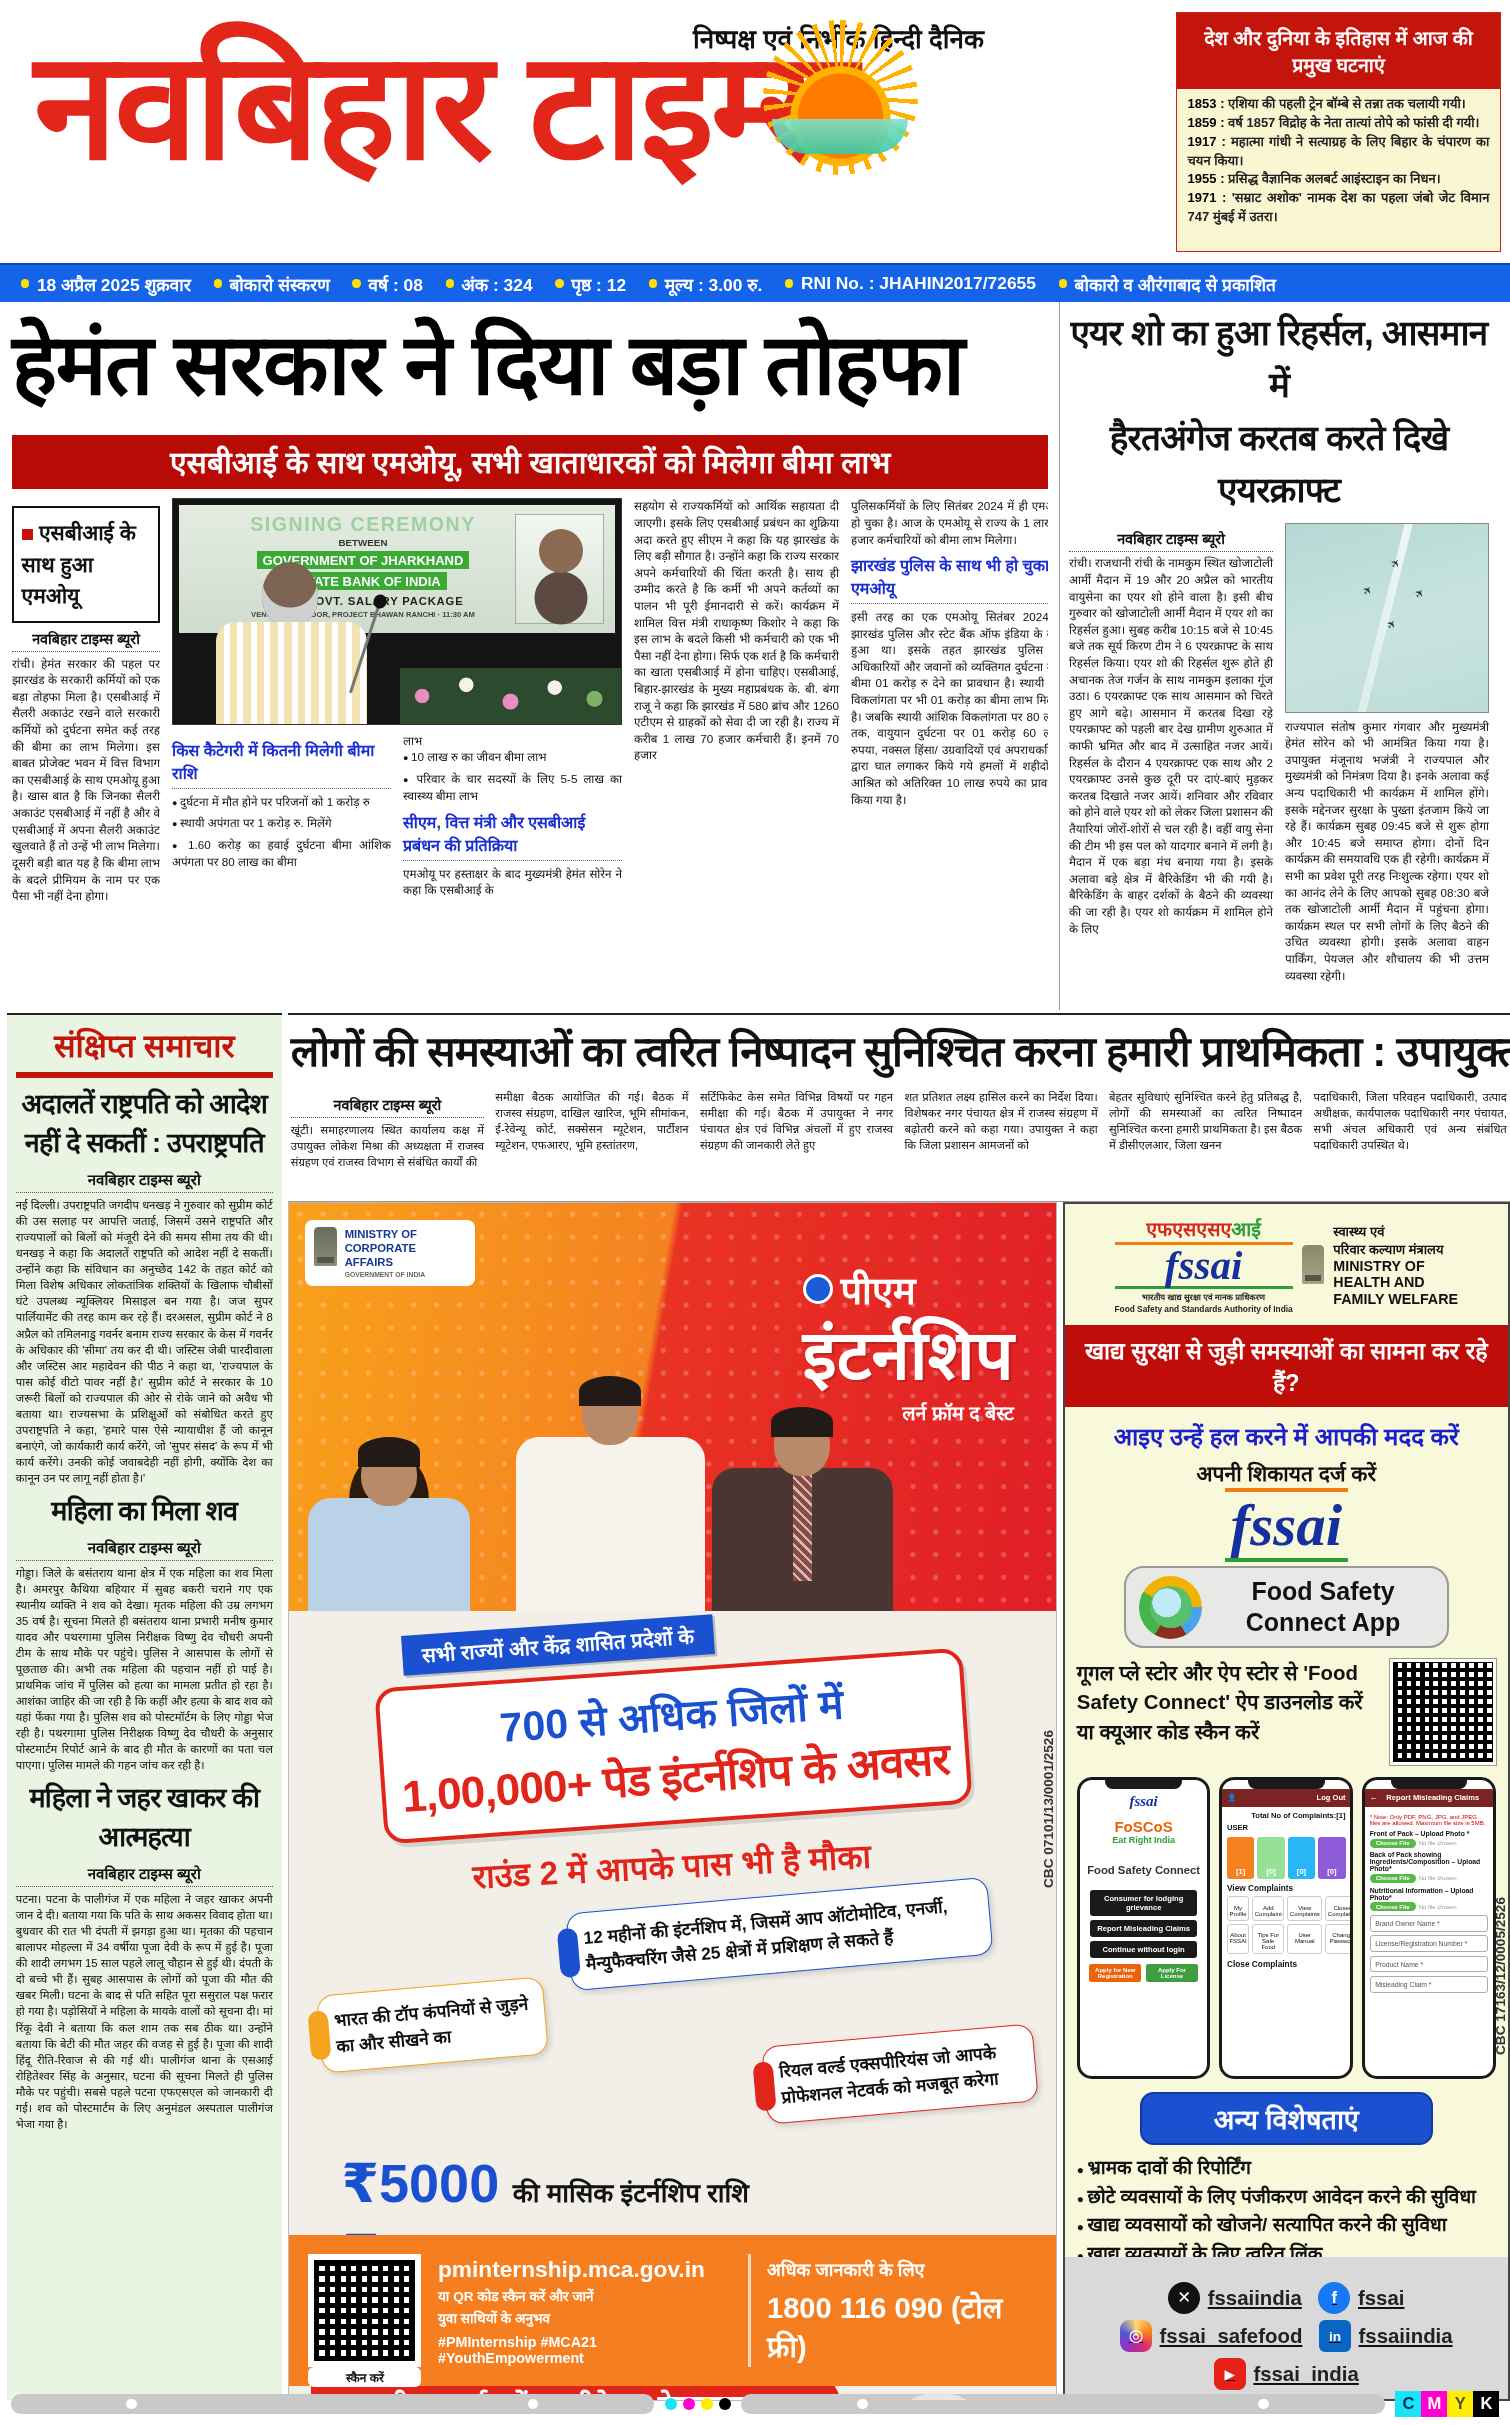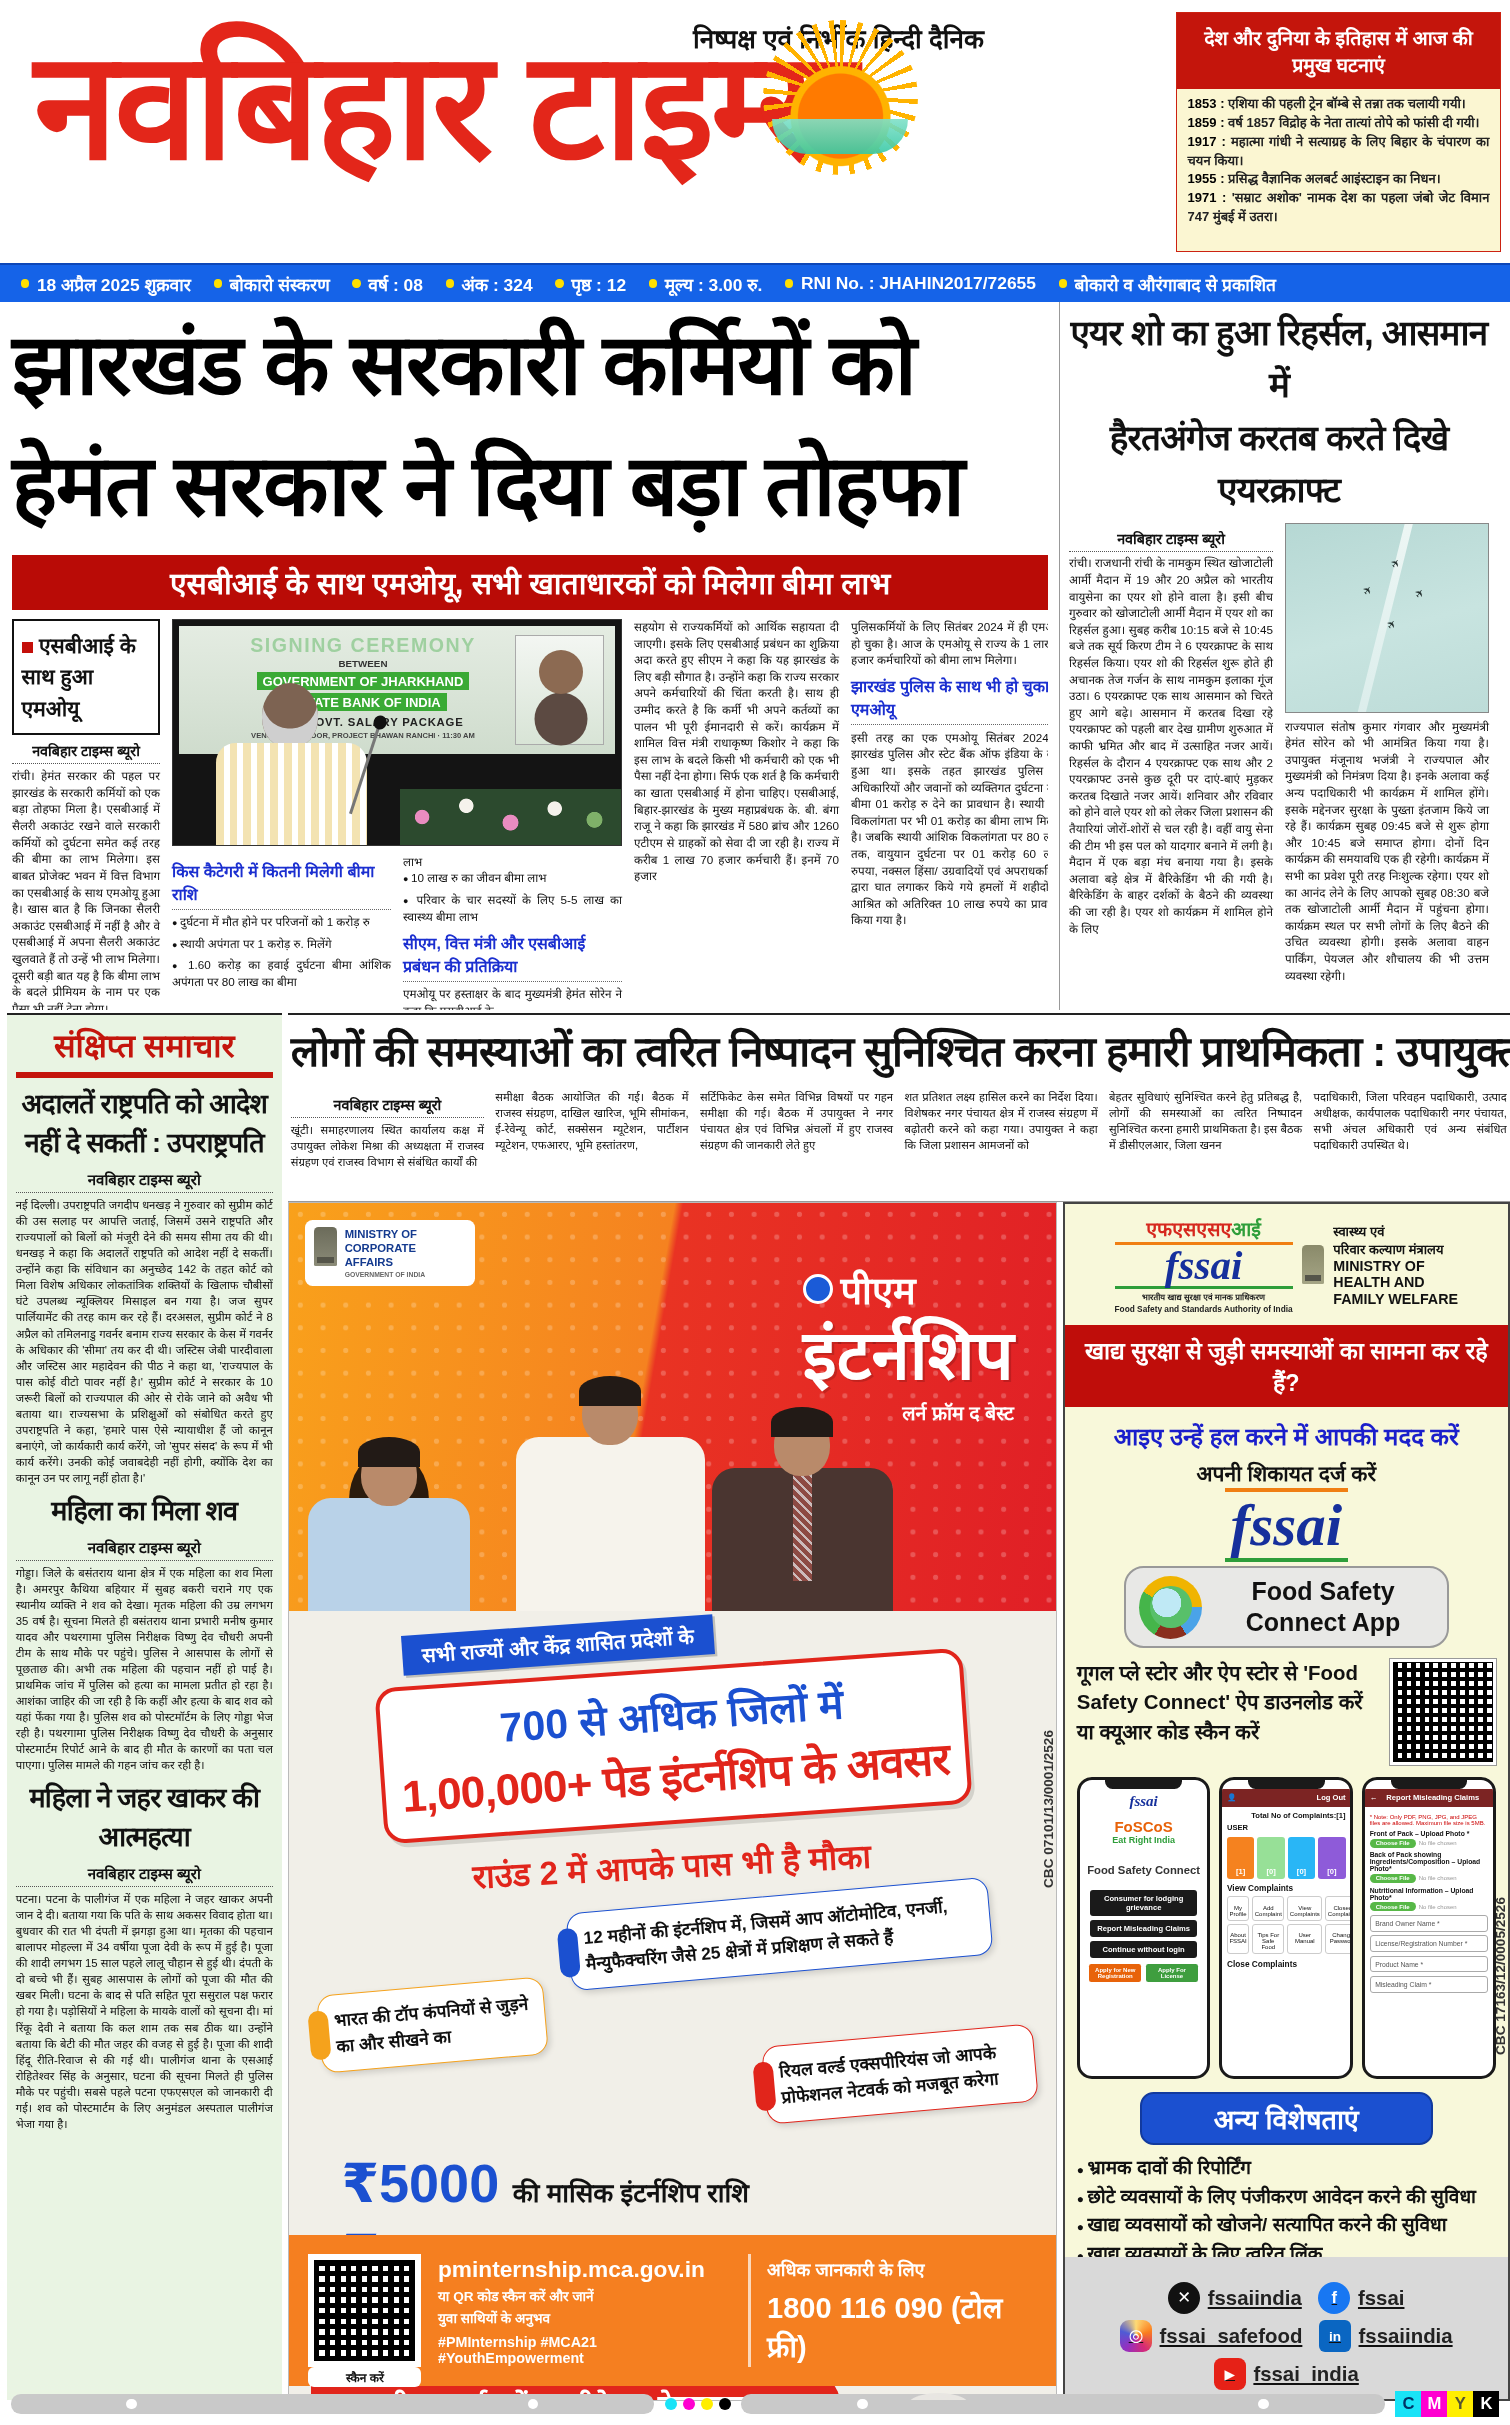--- a/index.html
+++ b/index.html
@@ -27,21 +27,21 @@
   .dl { color:#fff; font-size:17.4px; font-weight:800; white-space:nowrap; display:flex; align-items:center; }
   .dl::before { content:""; width:8.3px; height:8.3px; border-radius:50%; background:#ffe000; margin-right:7.6px; flex:0 0 auto; }
 
   
   .lead-row { display:grid; grid-template-columns:1060px 438px; height:708px; overflow:hidden; }
   .lead-left { border-right:1.5px solid #999; padding:3px 10.6px 0 12px; overflow:hidden; }
   .lead-headline { font-size:85px; font-weight:900; line-height:1.42; color:#000; letter-spacing:-1.5px; white-space:nowrap; }
   .subhead { background:#b90b06; color:#fff; font-size:30px; font-weight:800; text-align:center; padding:6.8px 3px; margin:9px 0 9px; }
   .lead-grid { display:grid; grid-template-columns:148px 450px 205px 213px; gap:12px; overflow:hidden; }
   .bodytext { font-size:11.7px; line-height:1.42; text-align:justify; }
-  .kicker-box { border:2.3px solid #111; padding:9px 7.6px; font-size:21px; font-weight:800; line-height:1.5; }
+  .kicker-box { border:2.3px solid #111; padding:9px 7.6px; font-size:21px; font-weight:800; line-height:1.5;margin-top:8px; }
   .redsq { display:inline-block; width:11.3px; height:11.3px; background:#c40f0a; margin-right:6px; }
   .byline { text-align:center; font-weight:800; font-size:14.3px; margin:6px 0 3.8px; border-bottom:0.8px dotted #555; padding-bottom:3px; }
   .bluehead { color:#1b2fd0; font-weight:800; font-size:16px; line-height:1.45; border-bottom:1.5px dotted #666; padding-bottom:3px; margin:6px 0 4.5px; }
   ul.bul { list-style:none; }
   ul.bul li { font-size:11.7px; line-height:1.45; text-align:justify; margin-bottom:4.5px; }
   ul.bul li::before { content:"● "; font-size:9px; }
 
   
   .lead-photo { height:227px; background:#141414; position:relative; overflow:hidden; border:0.8px solid #333; }
   .lp-screen { position:absolute; left:6px; right:6px; top:6px; height:128px; background:linear-gradient(#e4ece2,#cfdccd); padding:7.6px 113px 7.6px 45px; text-align:center; }
@@ -256,21 +256,20 @@
     <span class="dl">अंक : 324</span>
     <span class="dl">पृष्ठ : 12</span>
     <span class="dl">मूल्य : 3.00 रु.</span>
     <span class="dl">RNI No. : JHAHIN2017/72655</span>
     <span class="dl">बोकारो व औरंगाबाद से प्रकाशित</span>
   </div>
 
   <section class="lead-row">
     <div class="lead-left">
       <div class="lead-headline">
-        <div>झारखंड के सरकारी कर्मियों को</div>
         <div>हेमंत सरकार ने दिया बड़ा तोहफा</div>
       </div>
       <div class="subhead">एसबीआई के साथ एमओयू, सभी खाताधारकों को मिलेगा बीमा लाभ</div>
       <div class="lead-grid">
         <div>
           <div class="kicker-box"><span class="redsq"></span><span>एसबीआई के साथ हुआ एमओयू</span></div>
           <div class="byline">नवबिहार टाइम्स ब्यूरो</div>
           <p class="bodytext">रांची। हेमंत सरकार की पहल पर झारखंड के सरकारी कर्मियों को एक बड़ा तोहफा मिला है। एसबीआई में सैलरी अकाउंट रखने वाले सरकारी कर्मियों को दुर्घटना समेत कई तरह की बीमा का लाभ मिलेगा। इस बाबत प्रोजेक्ट भवन में वित्त विभाग का एसबीआई के साथ एमओयू हुआ है। खास बात है कि जिनका सैलरी अकाउंट एसबीआई में नहीं है और वे एसबीआई में अपना सैलरी अकाउंट खुलवाते हैं तो उन्हें भी लाभ मिलेगा। दूसरी बड़ी बात यह है कि बीमा लाभ के बदले प्रीमियम के नाम पर एक पैसा भी नहीं देना होगा।</p>
         </div>
         <div>

